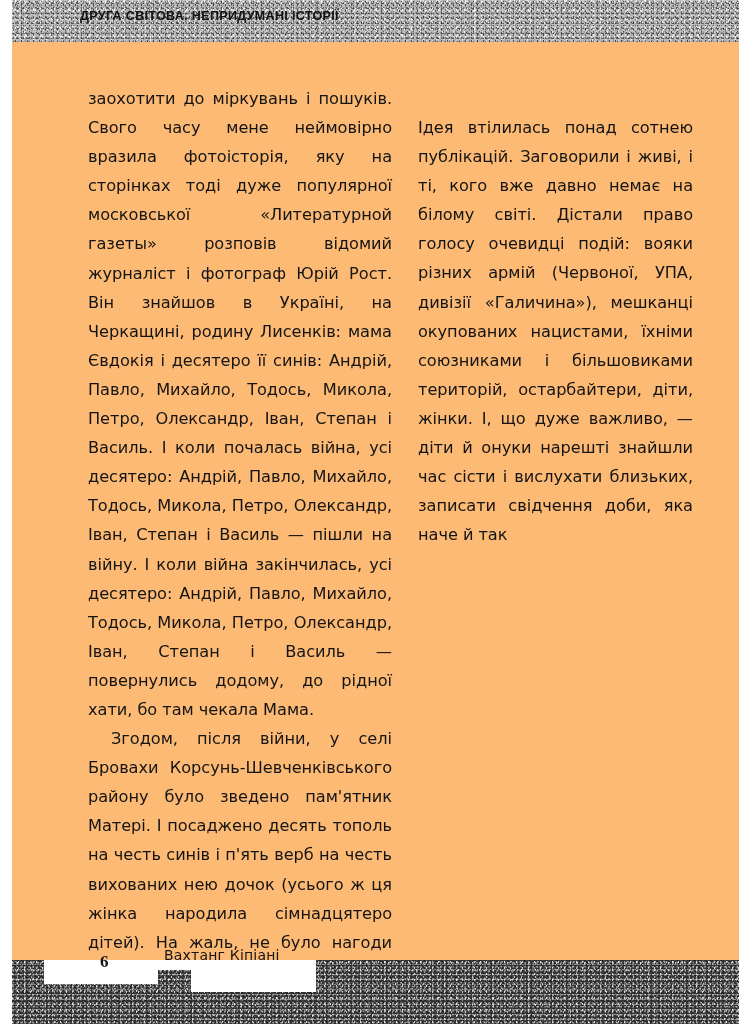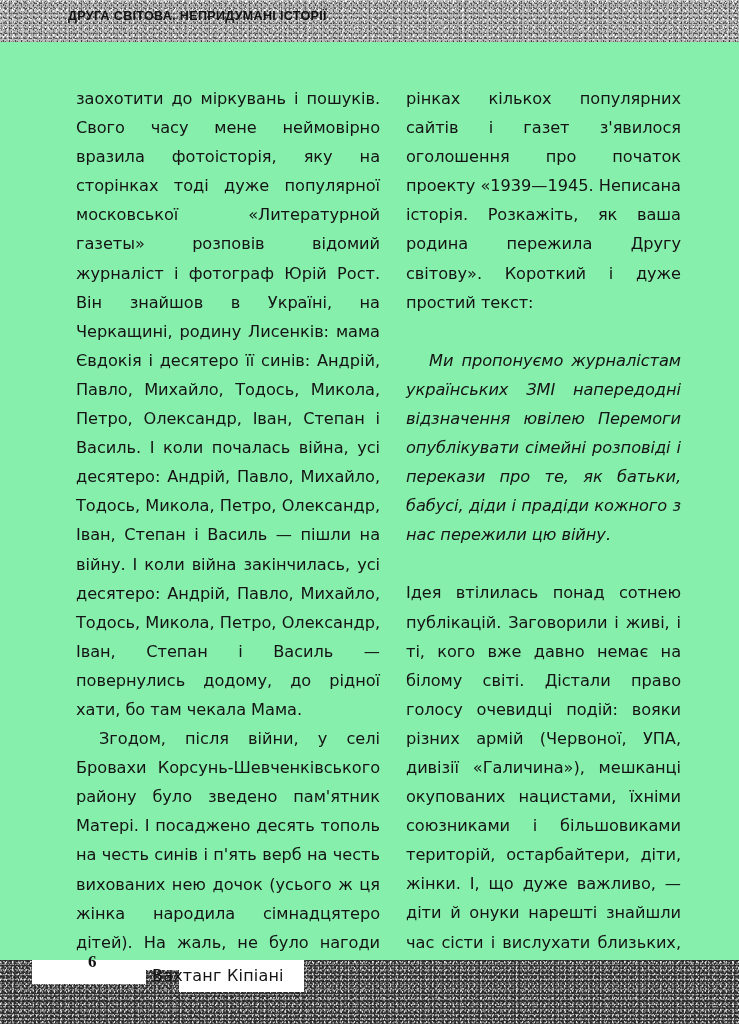--- a/index.html
+++ b/index.html
@@ -13,21 +13,22 @@
     position: relative;
     overflow: hidden;
     font-family: "DejaVu Sans", sans-serif;
     color: #111111;
   }
 
   
   #page {
     position: absolute;
     inset: 0;
-    background: #86efac;
+    background: #fdba74;
+    margin-left: 12px;
   }
 
   
   #header-band {
     position: absolute;
     left: 0;
     top: 0;
     width: 739px;
     height: 42px;
     background-color: #b9b9b9;
@@ -177,24 +178,24 @@
     bottom: 52px;
     z-index: 6;
     font-family: "Liberation Serif", serif;
     font-weight: bold;
     font-size: 17px;
     color: #111111;
   }
   #footer-author {
     position: absolute;
     left: 152px;
-    bottom: 39px;
+    bottom: 61px;
     z-index: 6;
     font-family: "DejaVu Sans", sans-serif;
-    font-size: 16px;
+    font-size: 14px;
     letter-spacing: .2px;
     color: #141414;
     white-space: nowrap;
   }
 </style>
 </head>
 <body>
 
 <div id="page">
 
@@ -204,24 +205,22 @@
 
   <div id="content">
 
     <div id="col-left" class="column">
       <p class="noindent">заохотити до міркувань і пошуків. Свого часу мене неймовірно вразила фотоісторія, яку на сторінках тоді дуже популярної московської «Литературной газеты» розповів відомий журналіст і фотограф Юрій Рост. Він знайшов в Україні, на Черкащині, родину Лисенків: мама Євдокія і десятеро її синів: Андрій, Павло, Михайло, Тодось, Микола, Петро, Олександр, Іван, Степан і Василь. І коли почалась війна, усі десятеро: Андрій, Павло, Михайло, Тодось, Микола, Петро, Олександр, Іван, Степан і Василь — пішли на війну. І коли війна закінчилась, усі десятеро: Андрій, Павло, Михайло, Тодось, Микола, Петро, Олександр, Іван, Степан і Василь — повернулись додому, до рідної хати, бо там чекала Мама.</p>
       <p class="indent">Згодом, після війни, у селі Бровахи Корсунь-Шевченківського району було зведено пам'ятник Матері. І посаджено десять тополь на честь синів і п'ять верб на честь вихованих нею дочок (усього ж ця жінка народила сімнадцятеро дітей). На жаль, не було нагоди поїхати в ті місця і вклонитись символічному пам'ятнику всім матерям, які народили дітей для любові та щастя, а вийшло, що і для війни. Не ми обираємо часи.</p>
 
     </div>
 
     <div id="col-right" class="column">
-      <p class="noindent">рінках кількох популярних сайтів і газет з'явилося оголошення про початок проекту «1939—1945. Неписана історія. Розкажіть, як ваша родина пережила Другу світову». Короткий і дуже простий текст:</p>
 
       <div class="quote-block">
-        <p class="indent italic">Ми пропонуємо журналістам українських ЗМІ напередодні відзначення ювілею Перемоги опублікувати сімейні розповіді і перекази про те, як батьки, бабусі, діди і прадіди кожного з нас пережили цю війну.</p>
       </div>
 
       <p class="noindent">Ідея втілилась понад сотнею публікацій. Заговорили і живі, і ті, кого вже давно немає на білому світі. Дістали право голосу очевидці подій: вояки різних армій (Червоної, УПА, дивізії «Галичина»), мешканці окупованих нацистами, їхніми союзниками і більшовиками територій, остарбайтери, діти, жінки. І, що дуже важливо, — діти й онуки нарешті знайшли час сісти і вислухати близьких, записати свідчення доби, яка наче й так</p>
     </div>
 
   </div>
 
   <div id="footer-band">
     <div id="notch-pagenum" class="footer-notch"></div>
     <div id="notch-bridge" class="footer-notch"></div>

